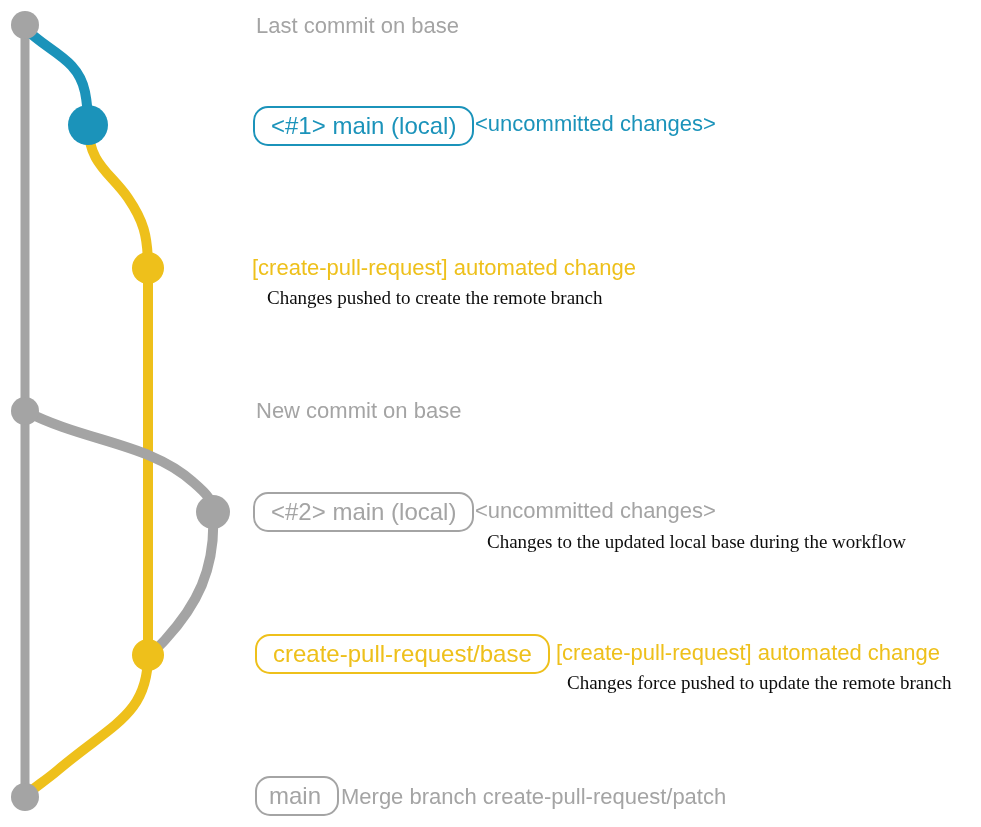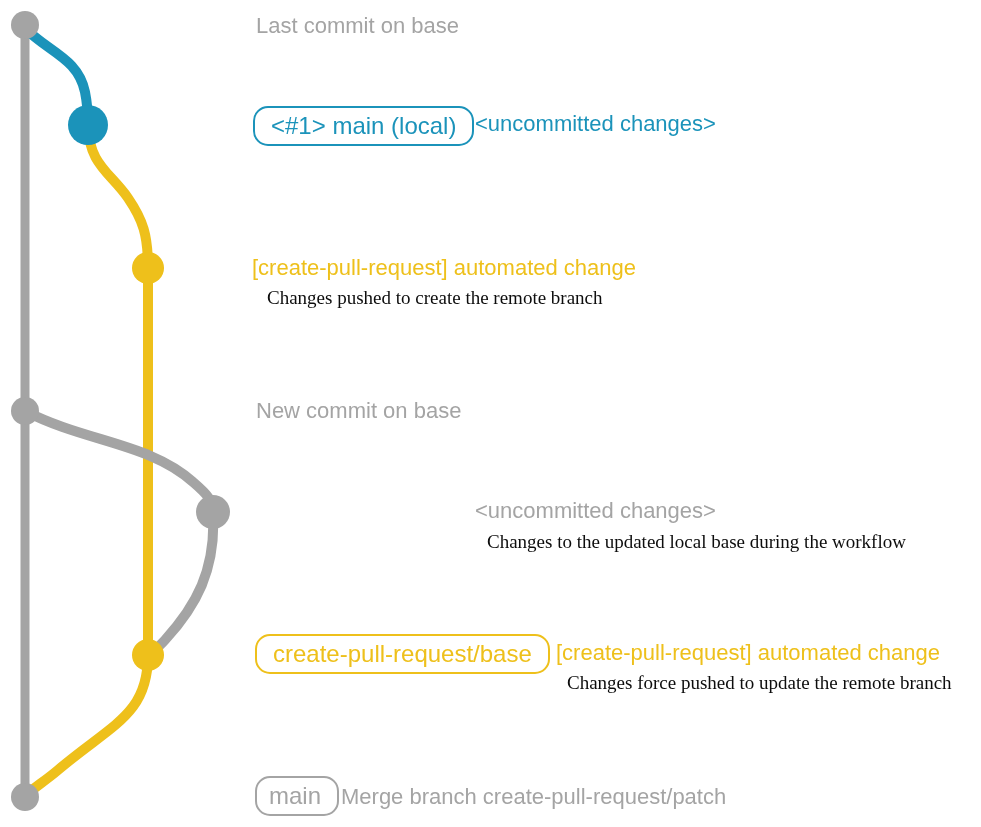--- a/index.html
+++ b/index.html
@@ -89,20 +89,23 @@
   <div class="badge blue" style="left:253px; top:106px;">
     <span>&lt;#1&gt; main (local)</span>
   </div>
   <div class="t note blue" style="left:475px; top:111px;">&lt;uncommitted changes&gt;</div>
 
   <div class="t note yellow" style="left:252px; top:255px;">[create-pull-request] automated change</div>
   <div class="t desc" style="left:267px; top:287px;">Changes pushed to create the remote branch</div>
 
   <div class="t gray-title" style="left:256px; top:398px;">New commit on base</div>
 
+  <div class="badge gray" style="left:253px; top:492px;">
+    <span>&lt;#2&gt; main (local)</span>
+  </div>
   <div class="t note gray" style="left:475px; top:498px;">&lt;uncommitted changes&gt;</div>
   <div class="t desc" style="left:487px; top:531px;">Changes to the updated local base during the workflow</div>
 
   <div class="badge yellow" style="left:255px; top:634px;">
     <span>create-pull-request/base</span>
   </div>
   <div class="t note yellow" style="left:556px; top:640px;">[create-pull-request] automated change</div>
   <div class="t desc" style="left:567px; top:672px;">Changes force pushed to update the remote branch</div>
 
   <div class="badge gray" style="left:255px; top:776px;padding-left:12px;">

